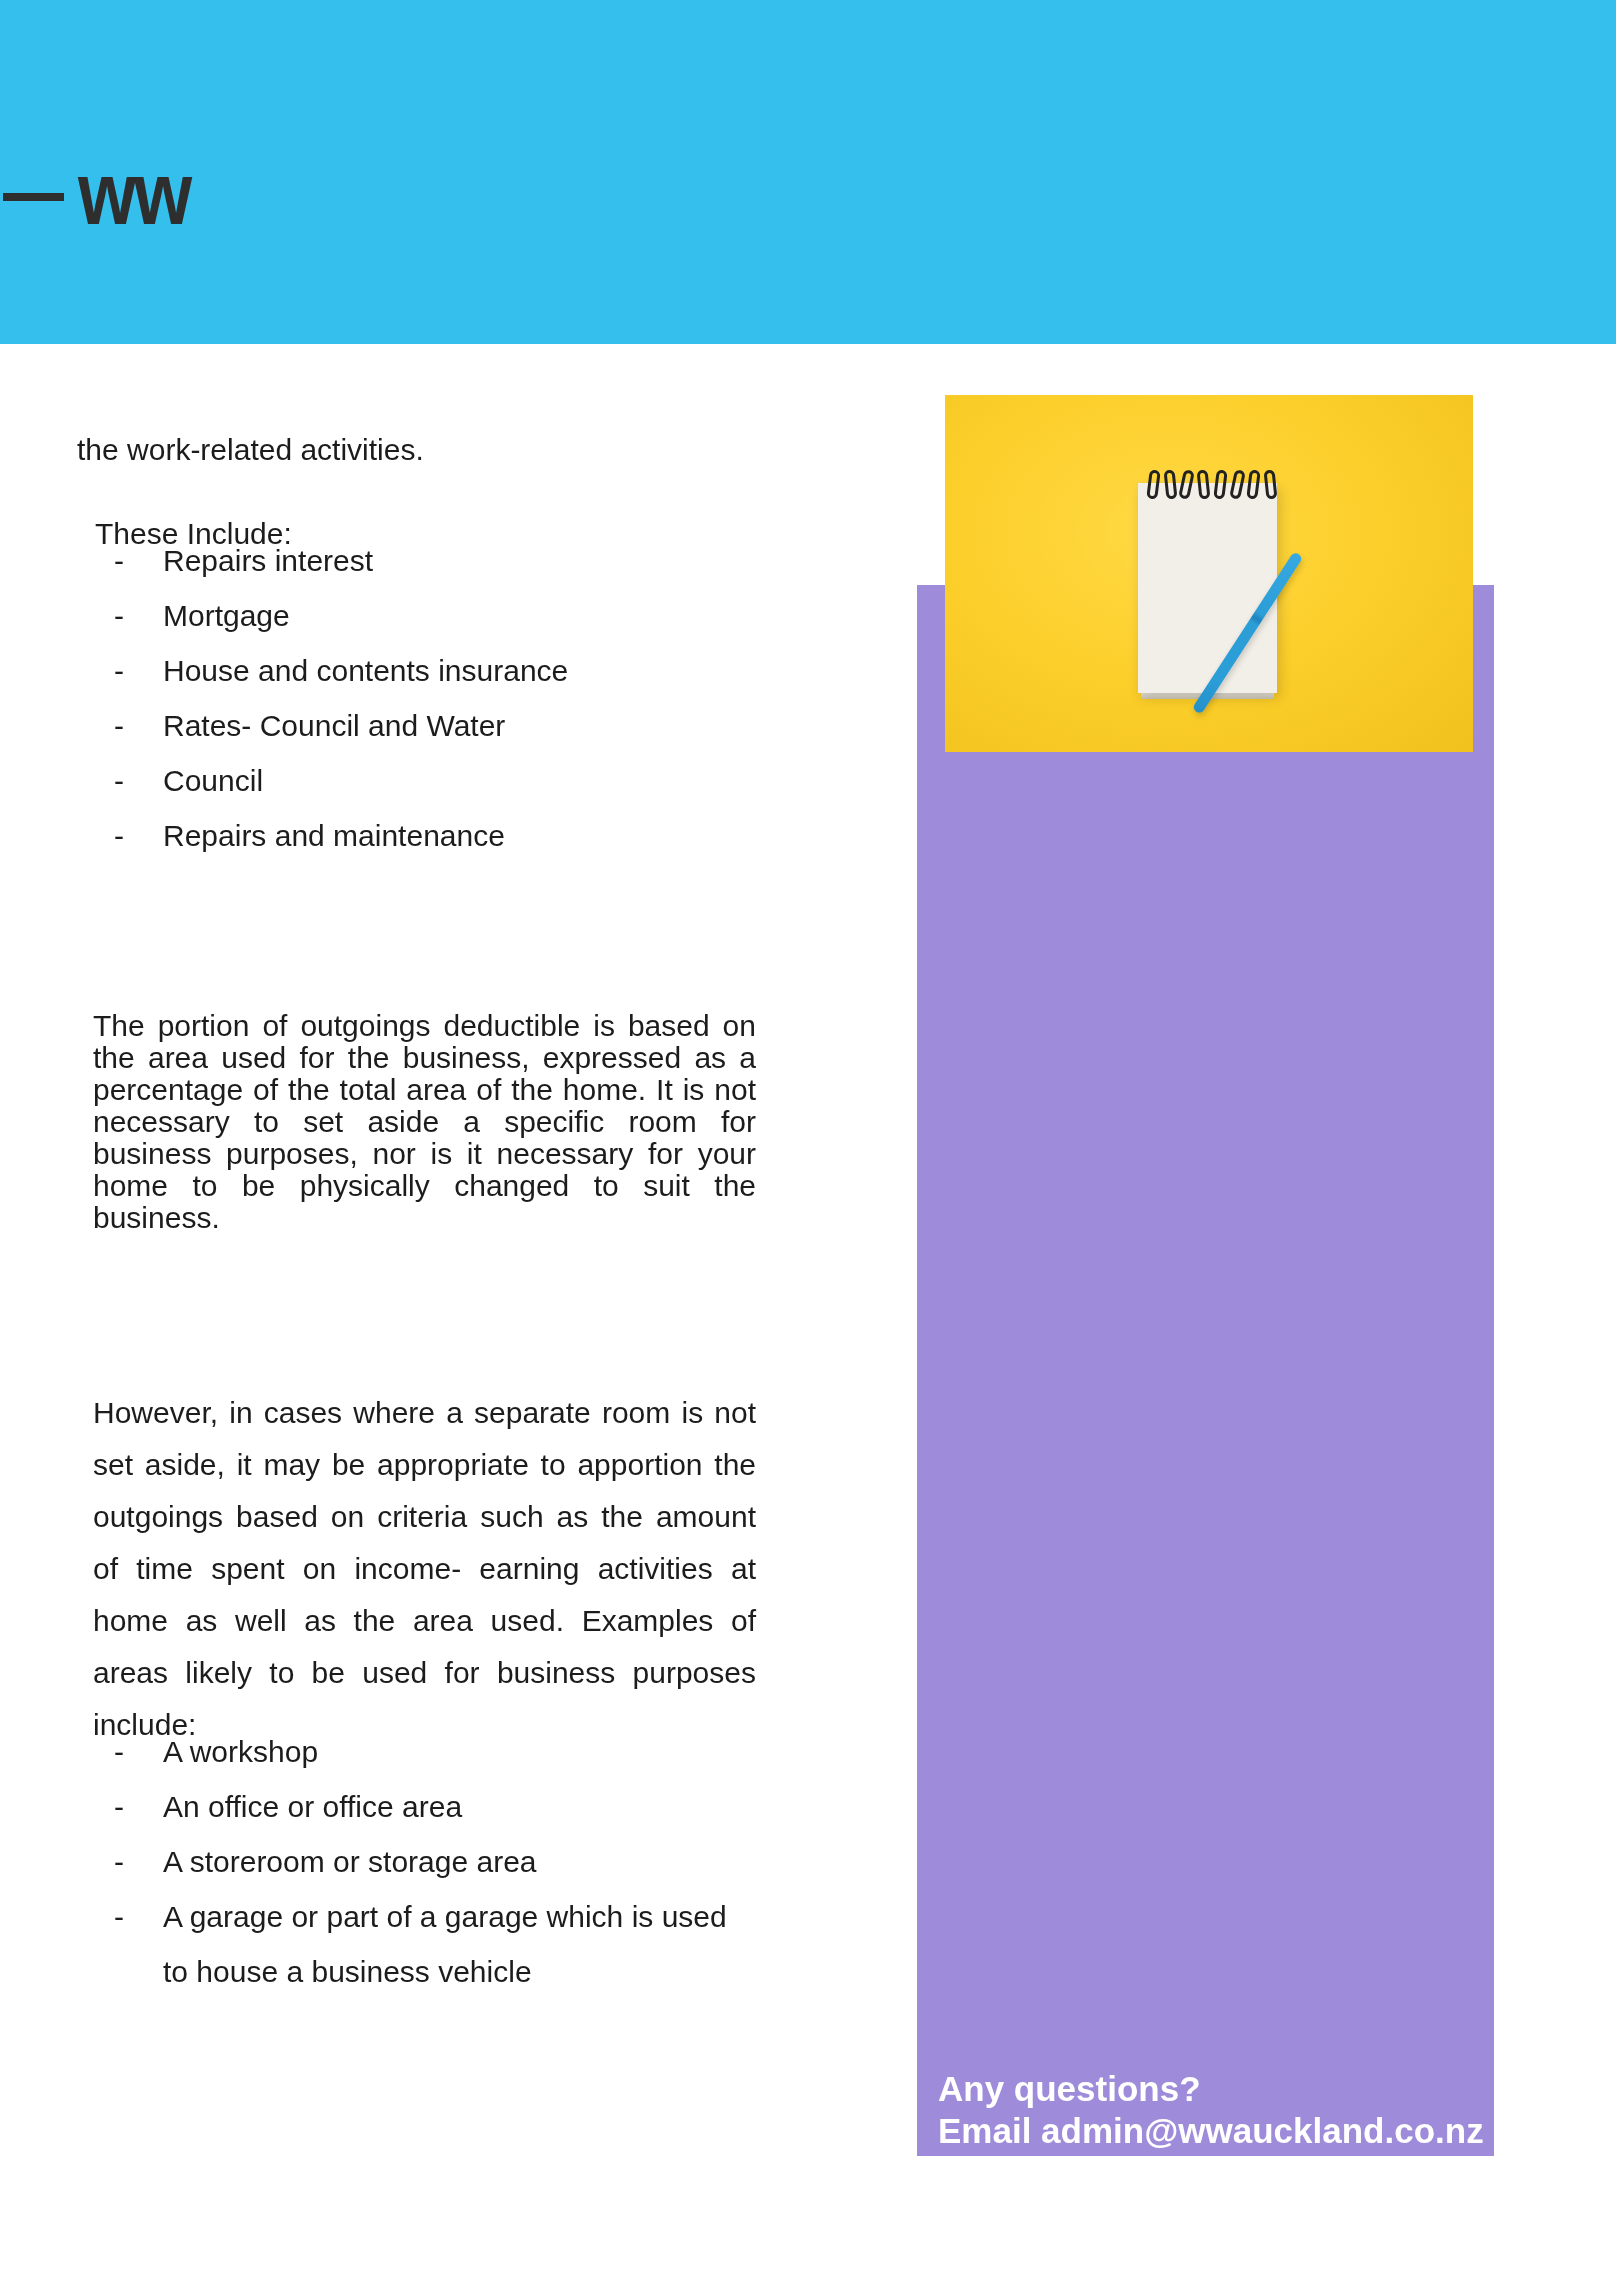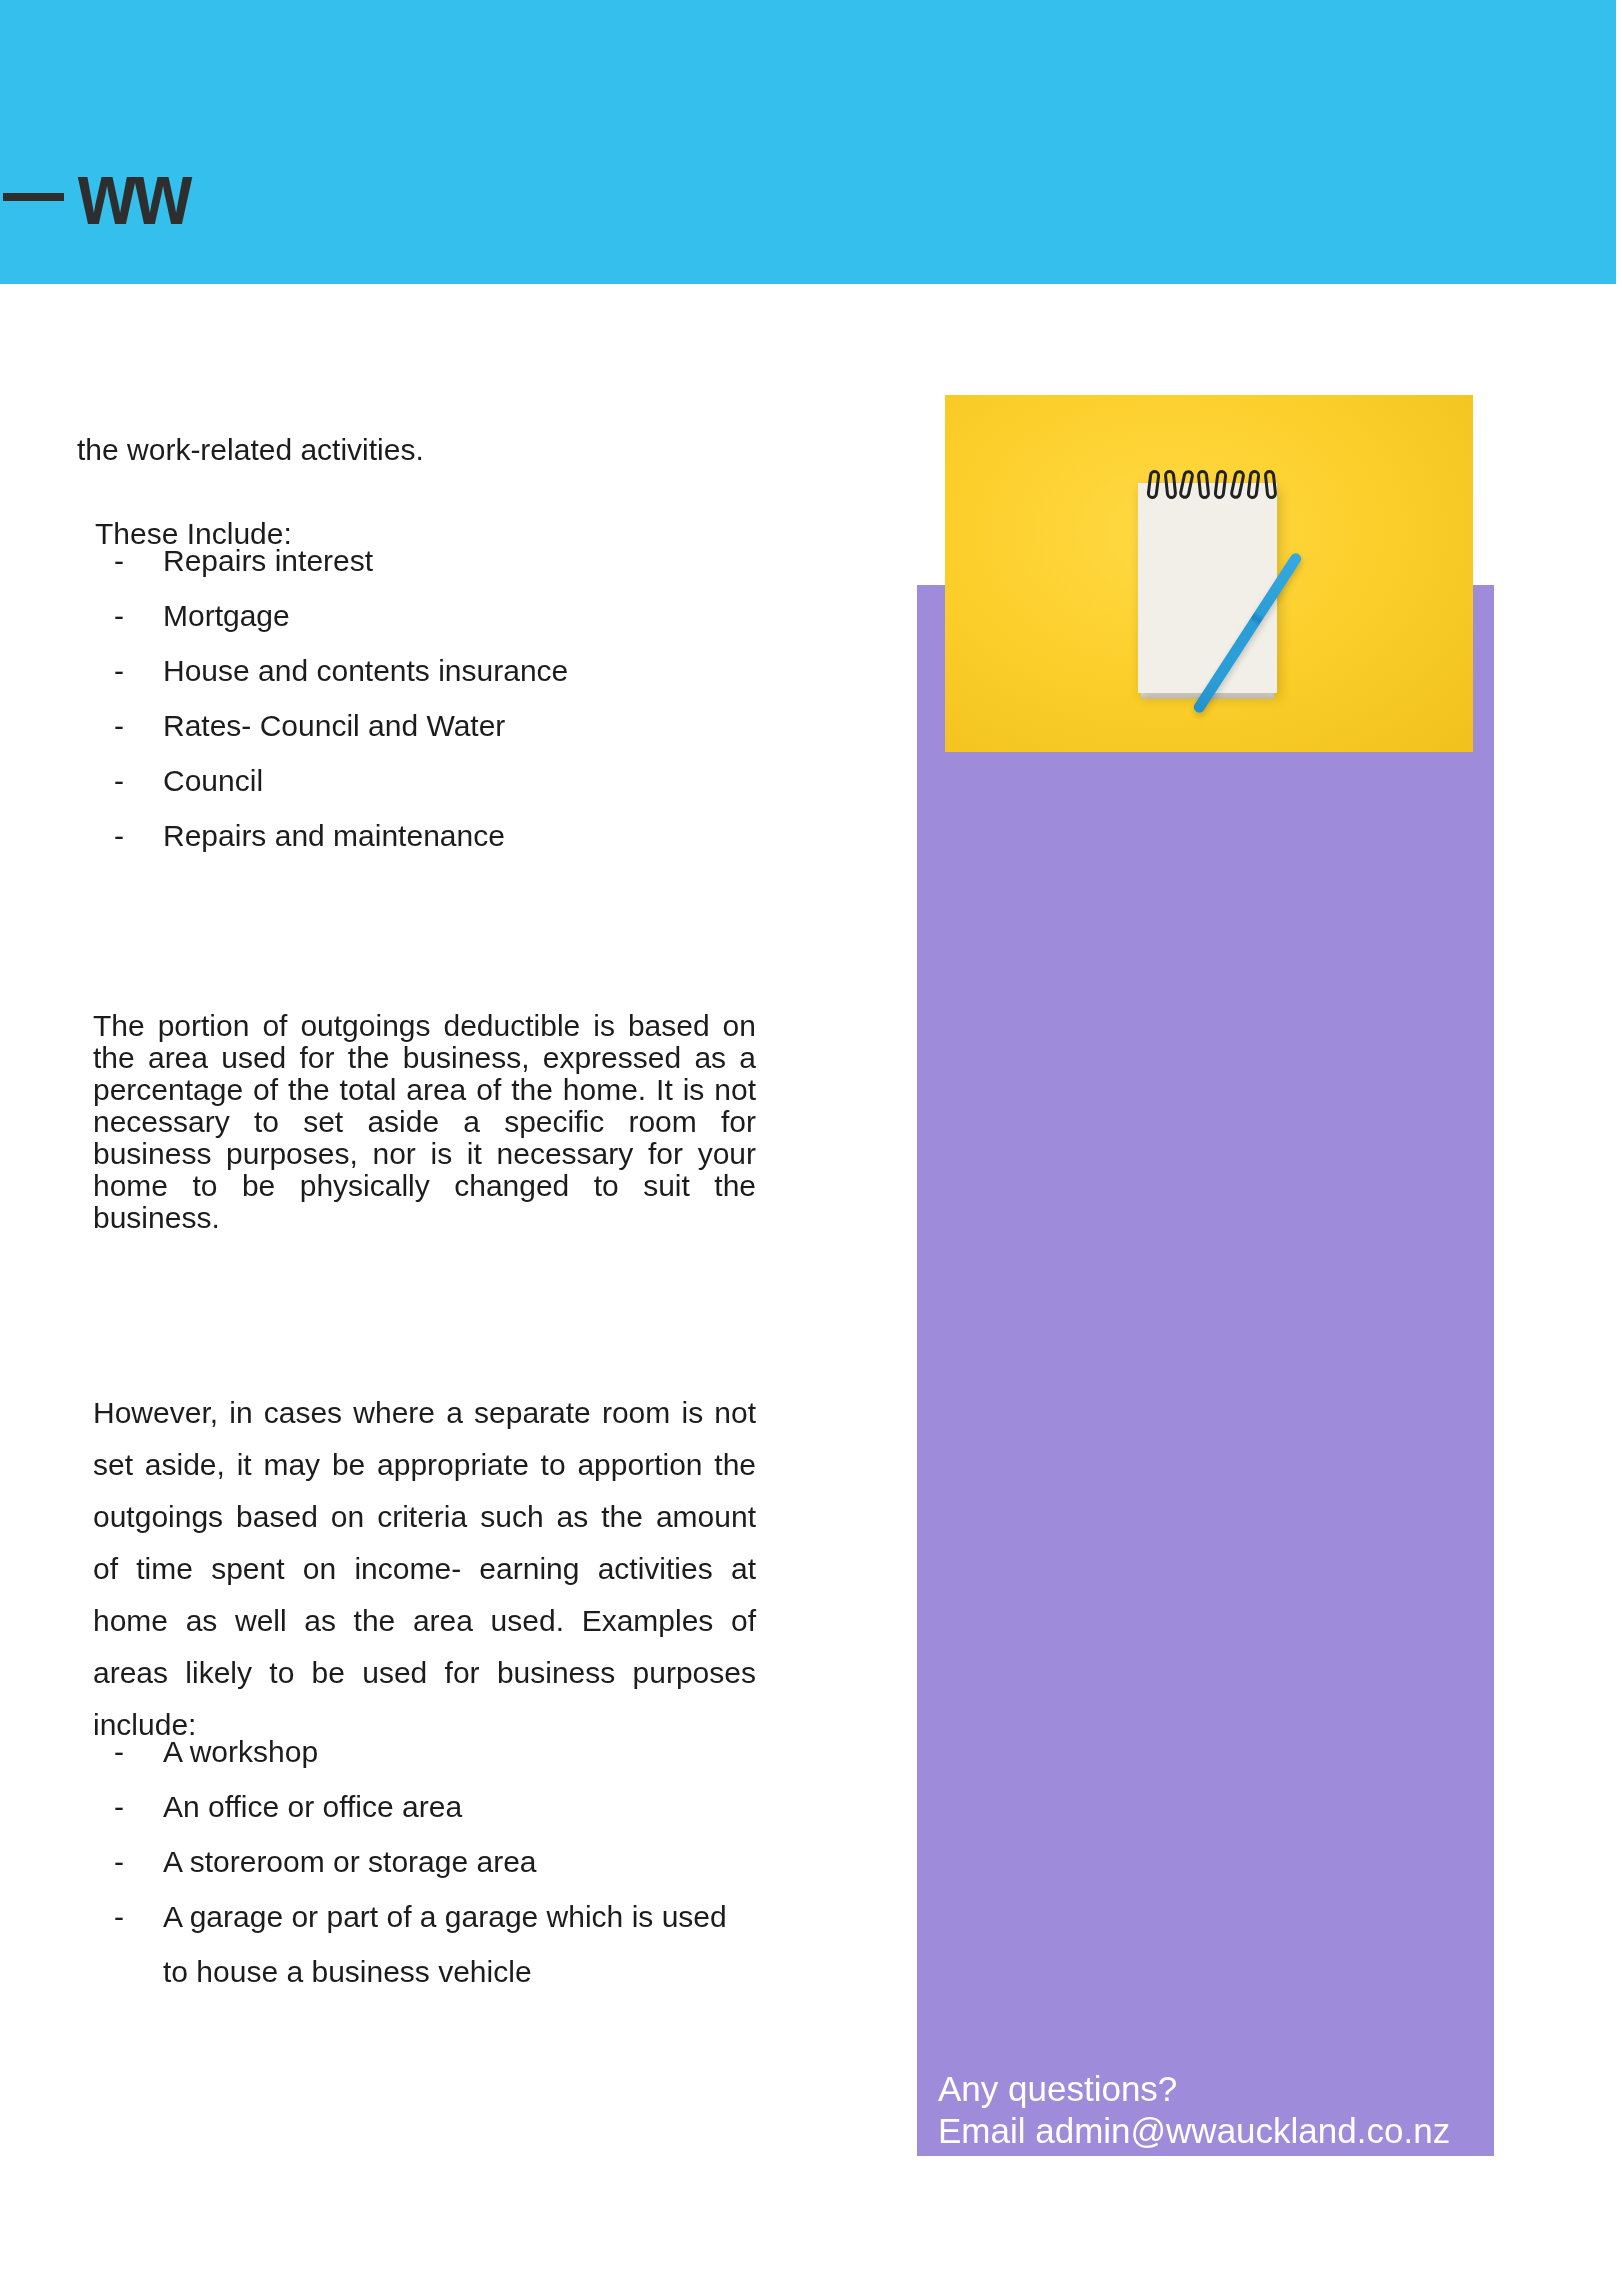--- a/index.html
+++ b/index.html
@@ -18,21 +18,21 @@
   }
   *{box-sizing:border-box}
   html,body{margin:0;padding:0}
   body{
     width:1622px;height:2295px;position:relative;overflow:hidden;
     background:#ffffff;color:var(--text_dark);
     font-family:"Liberation Sans","DejaVu Sans",sans-serif;
   }
 
   
-  .top-band{position:absolute;left:0;top:0;width:1616px;height:284px;background:var(--header_blue)}
+  .top-band{position:absolute;left:0;top:0;width:1616px;height:344px;background:var(--header_blue)}
   .logo-dash{position:absolute;left:3.4px;top:193px;width:61px;height:7.6px;background:var(--logo_dark)}
   .logo-text{
     position:absolute;left:78px;top:149px;
     font-size:89px;line-height:89px;font-weight:bold;letter-spacing:-2.5px;
     color:var(--logo_dark);transform:scaleX(.84);transform-origin:left top;white-space:nowrap;
   }
 
   
   .txt{font-size:30px;color:var(--text_dark)}
   .intro{position:absolute;left:77px;top:394px;line-height:52px;white-space:nowrap}
@@ -81,21 +81,21 @@
     background:linear-gradient(to bottom,
       #37a9e2 0%, var(--pen_blue) 38%,
       var(--pen_blue_dark) 41%, var(--pen_blue) 44%,
       var(--pen_blue) 80%, #2490c9 100%);
     box-shadow:2.5px 2.5px 6px rgba(0,0,0,.18);
   }
 
   
   .contact{
     position:absolute;left:938px;top:2068px;z-index:3;
-    font-size:35px;line-height:42px;font-weight:normal;color:var(--contact_text);
+    font-size:35px;line-height:42px;font-weight:bold;color:var(--contact_text);
     white-space:nowrap;
   }
 </style>
 </head>
 <body>
 
 <header class="top-band">
   <span class="logo-dash"></span>
   <span class="logo-text">ww</span>
 </header>

